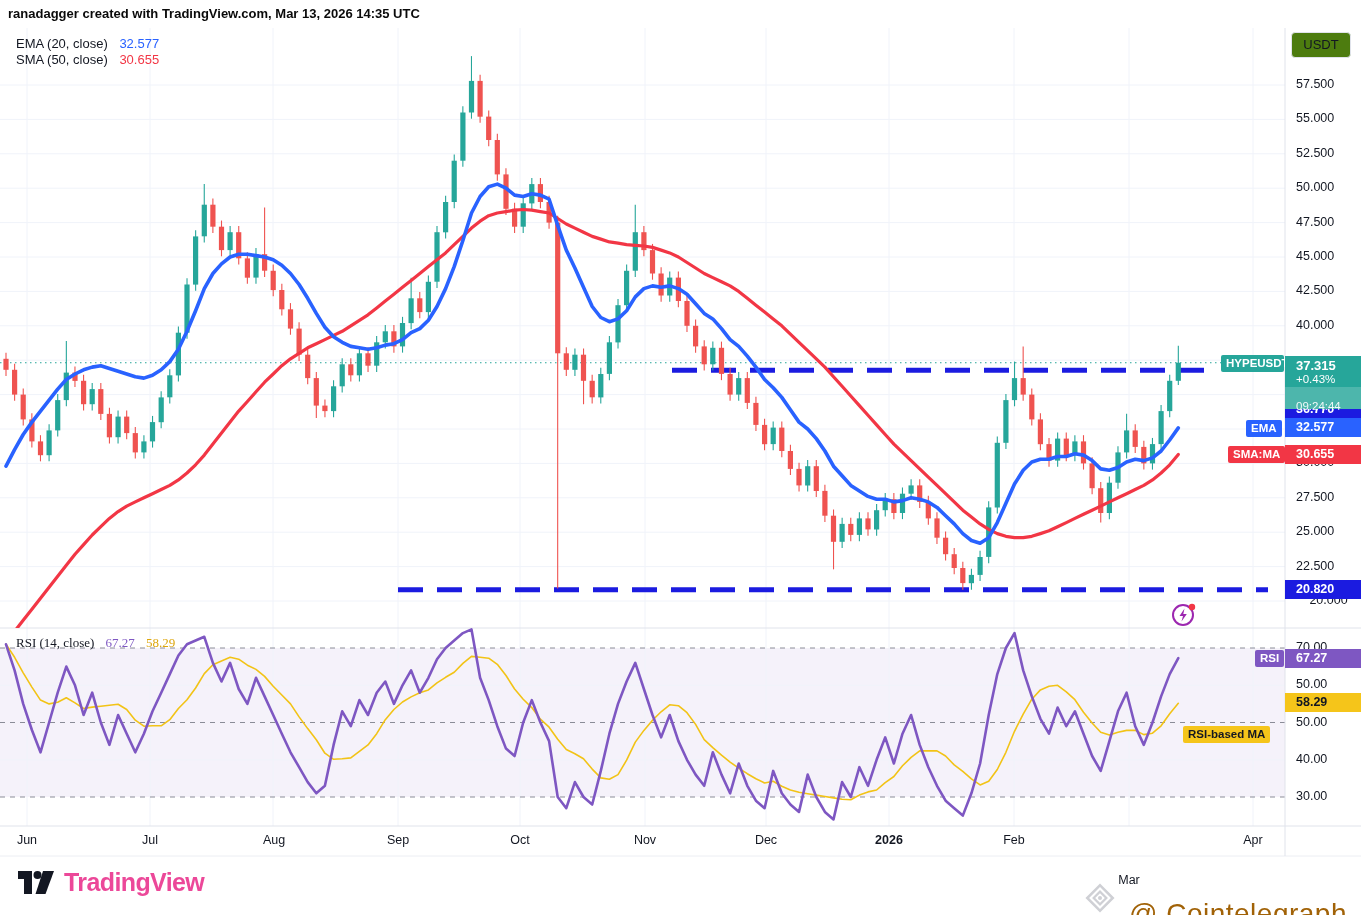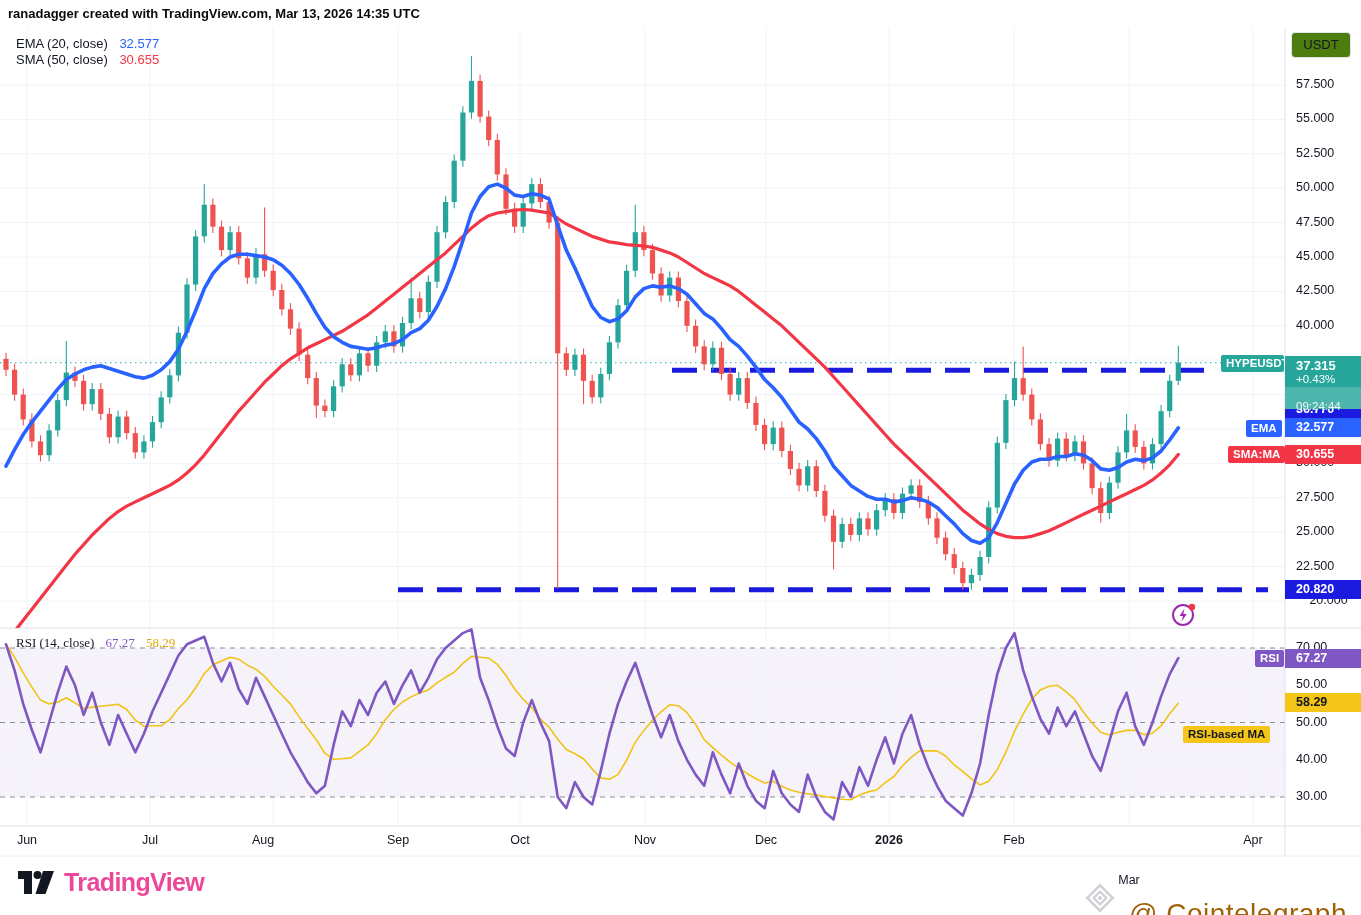--- a/index.html
+++ b/index.html
@@ -415,21 +415,21 @@
   <div id="rsi-ticks">
       <div class="tick" style="top: 640px;">70.00</div>
       <div class="tick" style="top: 677.25px;">50.00</div>
       <div class="tick" style="top: 714.5px;">50.00</div>
       <div class="tick" style="top: 751.75px;">40.00</div>
       <div class="tick" style="top: 789px;">30.00</div>
     </div>
   <div id="time-ticks">
       <div class="time-tick" style="left: 27px;">Jun</div>
       <div class="time-tick" style="left: 150px;">Jul</div>
-      <div class="time-tick" style="left: 263px;">Aug</div>
+      <div class="time-tick" style="left: 274px;">Aug</div>
       <div class="time-tick" style="left: 398px;">Sep</div>
       <div class="time-tick" style="left: 520px;">Oct</div>
       <div class="time-tick" style="left: 645px;">Nov</div>
       <div class="time-tick" style="left: 766px;">Dec</div>
       <div class="time-tick bold" style="left: 889px;">2026</div>
       <div class="time-tick" style="left: 1014px;">Feb</div>
       <div class="time-tick" style="left: 1129px; margin-top: 40px;">Mar</div>
       <div class="time-tick" style="left: 1253px;">Apr</div>
     </div>
 

